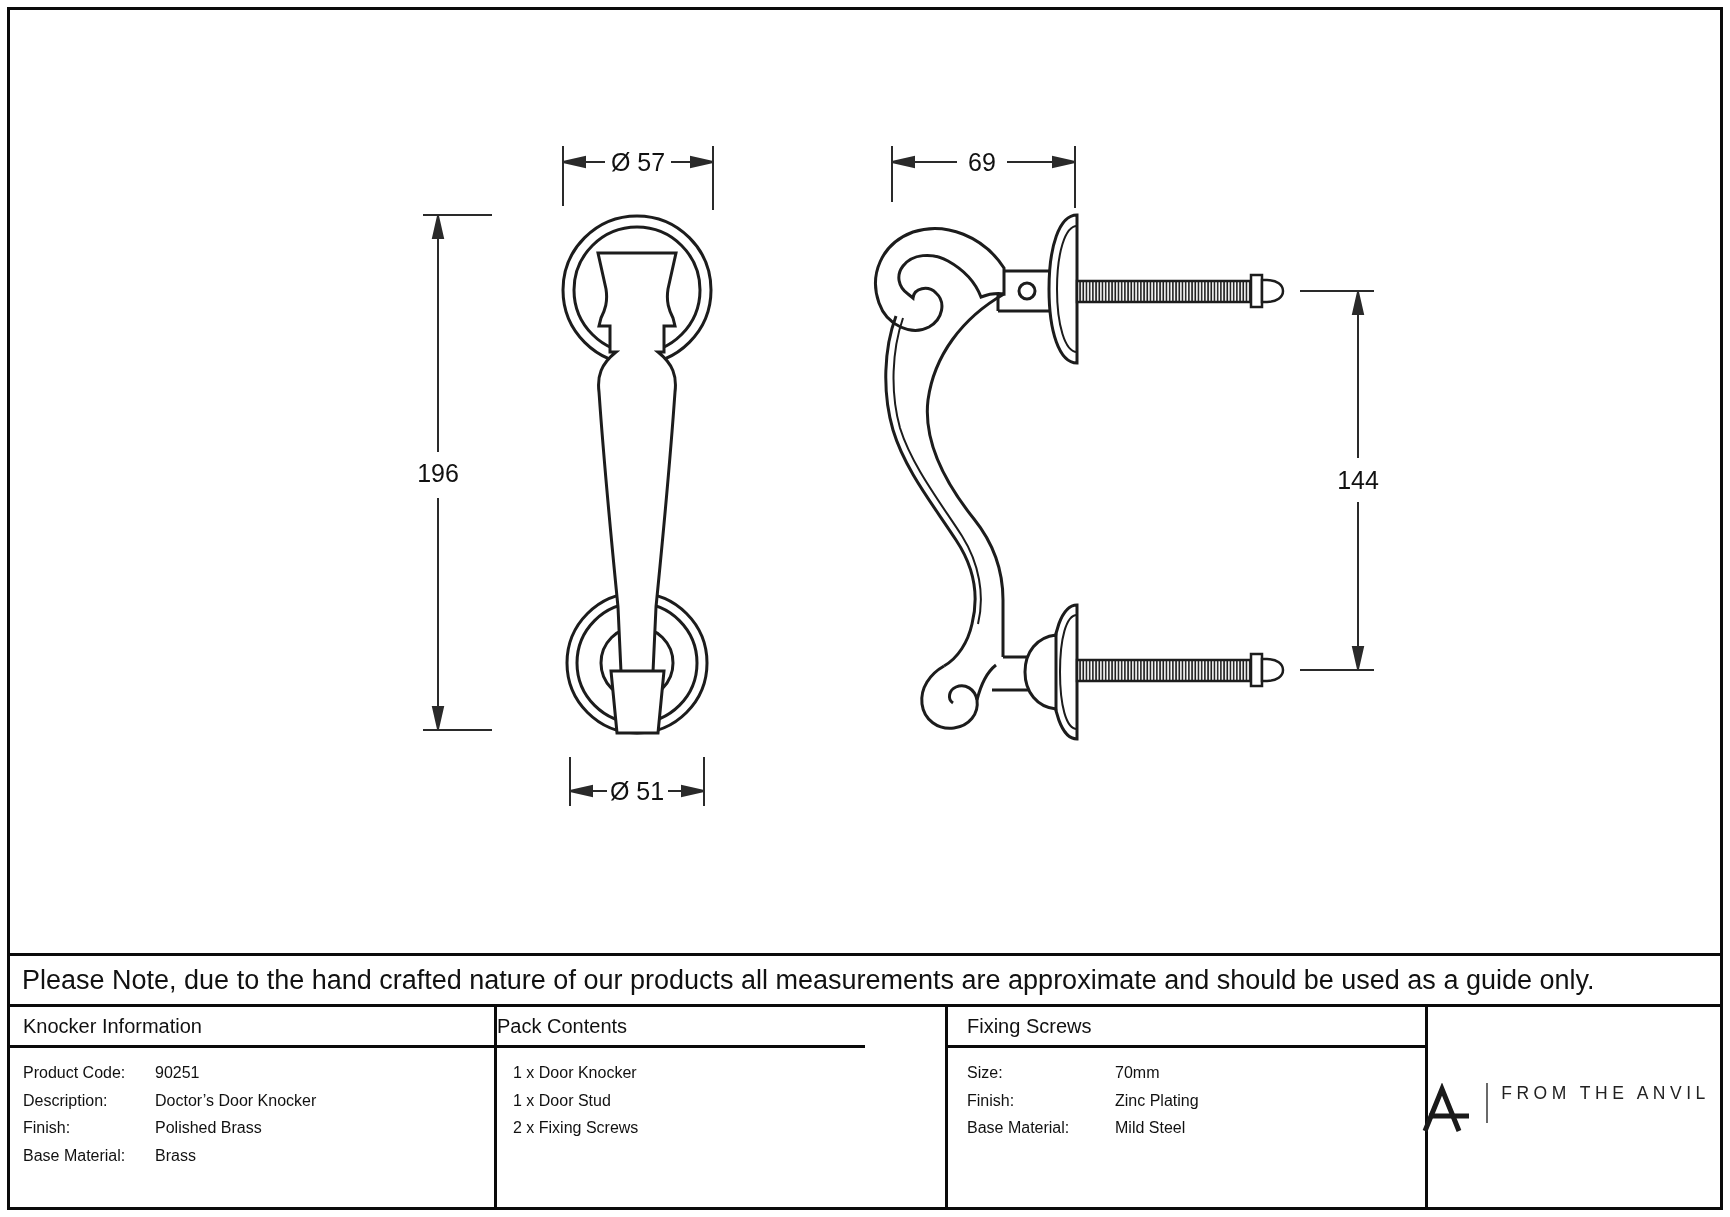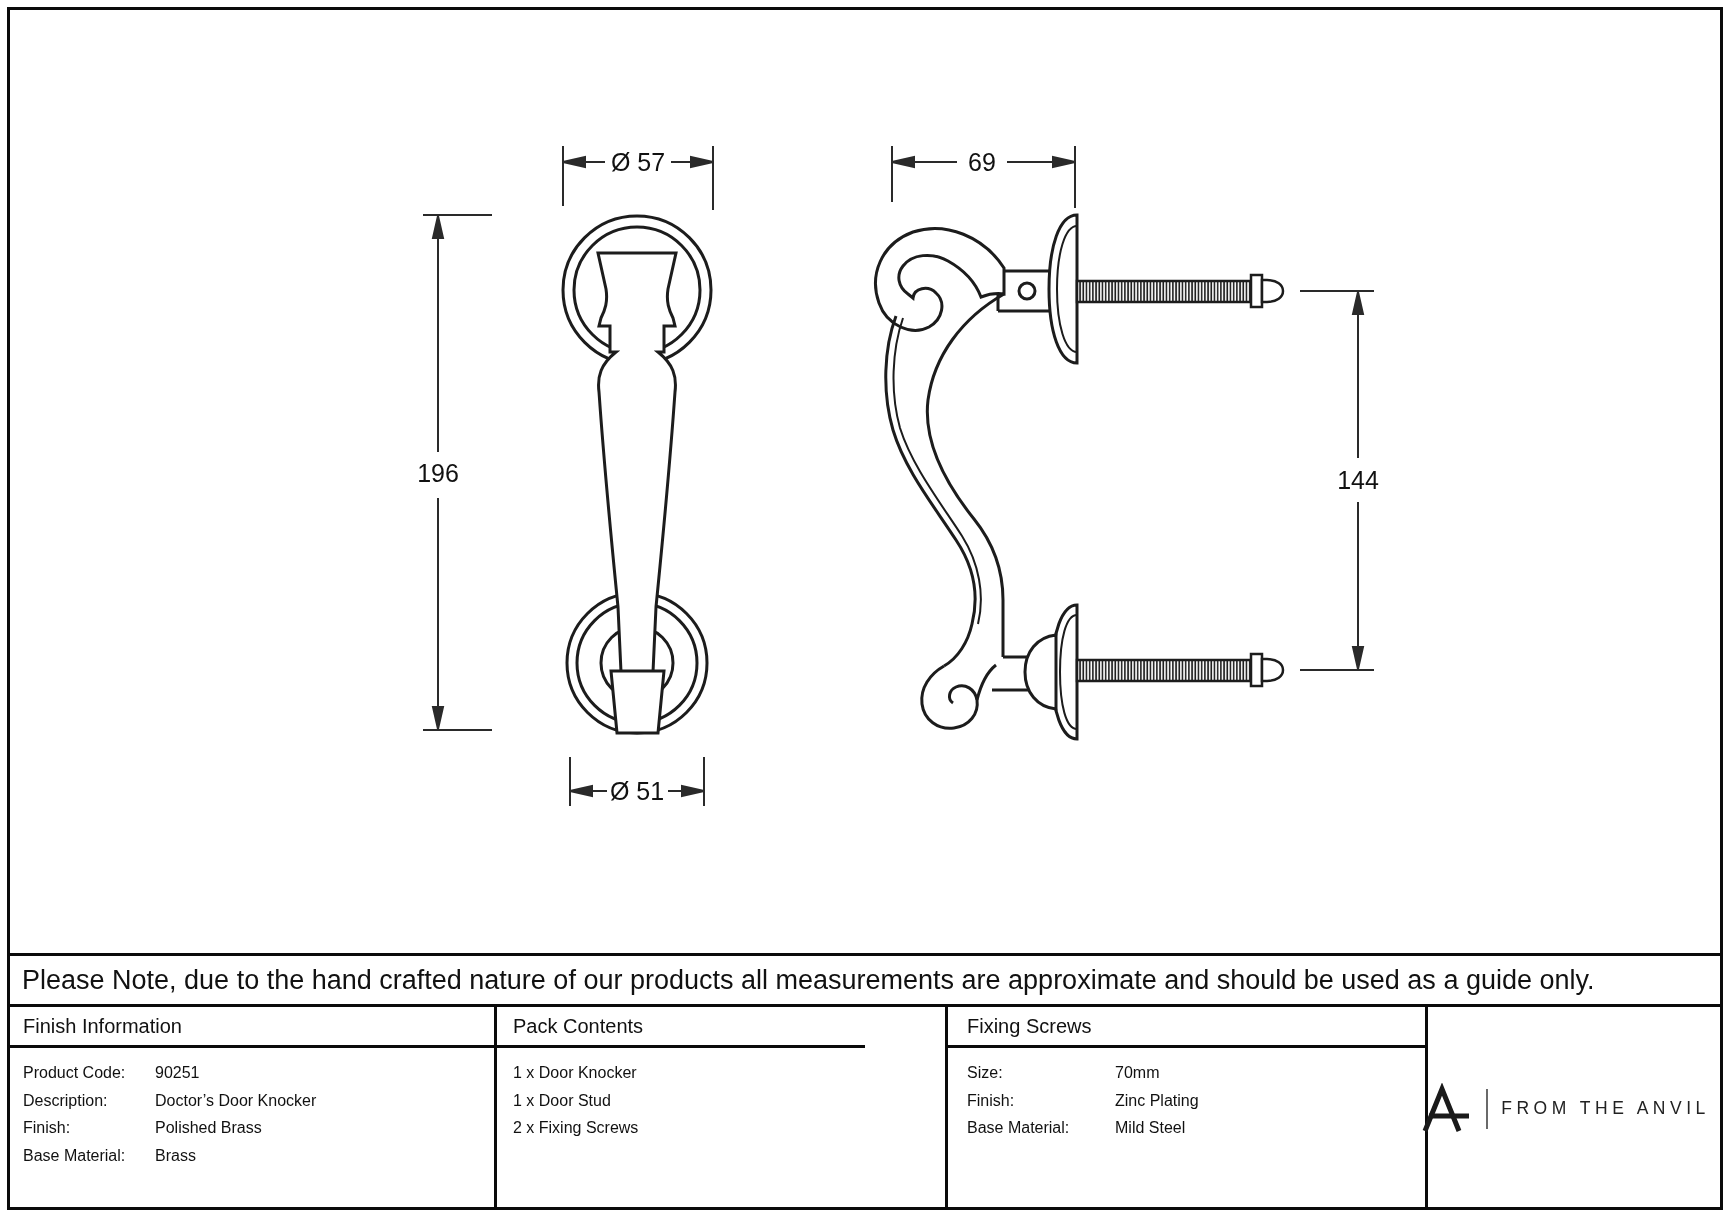--- a/index.html
+++ b/index.html
@@ -10,35 +10,35 @@
   svg text{font-family:"Liberation Sans", sans-serif;}
   .dim-text{font-size:25px;fill:#111;}
 
   .note-row{position:absolute;left:7px;top:953px;width:1716px;height:54px;box-sizing:border-box;
     border-top:3px solid #0a0a0a;border-bottom:3px solid #0a0a0a;display:flex;align-items:center;
     padding-left:15px;font-size:27px;}
 
   .hdr{position:absolute;top:1007px;height:41px;box-sizing:border-box;border-bottom:3px solid #0a0a0a;
     display:flex;align-items:center;font-size:20px;}
   .hdr-product{left:7px;width:487px;padding-left:16px;}
-  .hdr-pack{left:494px;width:371px;border-left:3px solid #0a0a0a;padding-left:16px;}
+  .hdr-pack{left:494px;width:371px;border-left:3px solid #0a0a0a;}
   .hdr-fixing{left:945px;width:480px;border-left:3px solid #0a0a0a;padding-left:19px;}
 
   .cell{position:absolute;top:1048px;height:162px;box-sizing:border-box;font-size:16px;line-height:27.5px;padding-top:11px;}
   .cell-product{left:7px;width:487px;padding-left:16px;}
   .cell-pack{left:494px;width:451px;border-left:3px solid #0a0a0a;padding-left:16px;}
   .cell-fixing{left:945px;width:408px;border-left:3px solid #0a0a0a;padding-left:19px;}
 
   .kv{display:grid;grid-template-columns:132px auto;}
   .cell-fixing .kv{grid-template-columns:148px auto;}
   .kv .v{max-width:282px;}
 
   .logo-cell{position:absolute;left:1425px;top:1007px;width:298px;height:203px;box-sizing:border-box;
     border-left:3px solid #0a0a0a;display:flex;align-items:center;justify-content:center;padding-right:26px;}
-  .logo-inner{display:flex;align-items:center;gap:13px;}
+  .logo-inner{display:flex;align-items:flex-start;gap:13px;}
   .logo-text{font-size:17.5px;letter-spacing:4.5px;color:#222;white-space:nowrap;}
 </style>
 </head>
 <body>
 
 <div class="page">
   <div class="frame"></div>
 
   <svg class="drawing" viewBox="0 0 1730 953" xmlns="http://www.w3.org/2000/svg">
     <defs>
@@ -131,21 +131,21 @@
     </g>
     <text class="dim-text" x="982" y="171" text-anchor="middle">69</text>
     <text class="dim-text" x="1358" y="489" text-anchor="middle">144</text>
   </svg>
 
   <div class="note-row">
     <span>Please Note, due to the hand crafted nature of our products all measurements are approximate and should be used as a guide only.</span>
   </div>
 
   <div class="hdr hdr-product">
-    <span>Finish Information</span>
+    <span>Knocker Information</span>
   </div>
   <div class="hdr hdr-pack">
     <span>Pack Contents</span>
   </div>
   <div class="hdr hdr-fixing">
     <span>Fixing Screws</span>
   </div>
 
   <div class="cell cell-product">
     <div class="kv">

